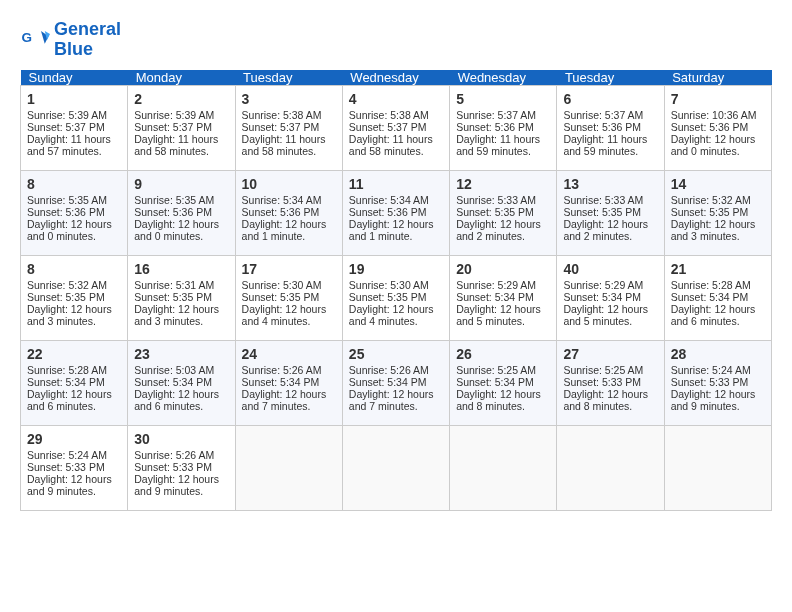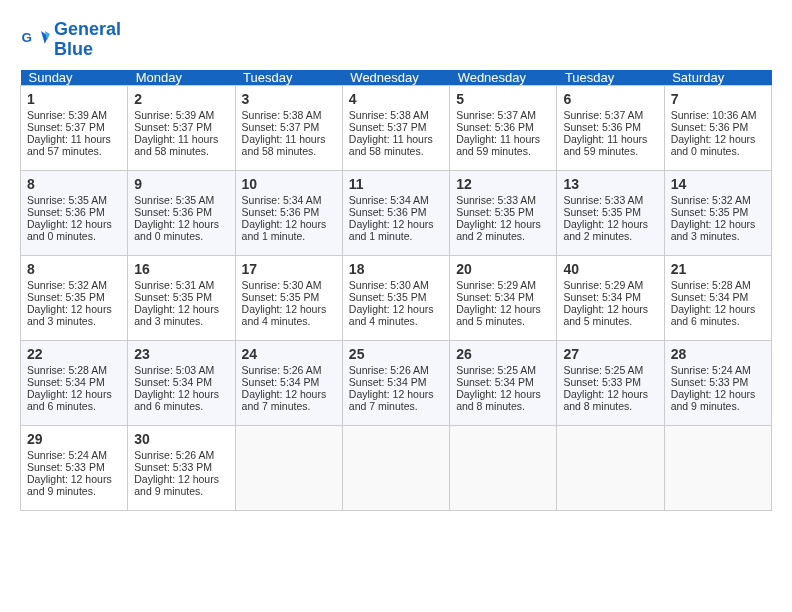--- a/index.html
+++ b/index.html
@@ -125,21 +125,21 @@
         <td><span class="day-num">10</span><span>Sunrise: 5:34 AM</span><br><span>Sunset: 5:36 PM</span><br><span>Daylight: 12 hours and 1 minute.</span></td>
         <td><span class="day-num">11</span><span>Sunrise: 5:34 AM</span><br><span>Sunset: 5:36 PM</span><br><span>Daylight: 12 hours and 1 minute.</span></td>
         <td><span class="day-num">12</span><span>Sunrise: 5:33 AM</span><br><span>Sunset: 5:35 PM</span><br><span>Daylight: 12 hours and 2 minutes.</span></td>
         <td><span class="day-num">13</span><span>Sunrise: 5:33 AM</span><br><span>Sunset: 5:35 PM</span><br><span>Daylight: 12 hours and 2 minutes.</span></td>
         <td><span class="day-num">14</span><span>Sunrise: 5:32 AM</span><br><span>Sunset: 5:35 PM</span><br><span>Daylight: 12 hours and 3 minutes.</span></td>
       </tr>
       <tr>
         <td><span class="day-num">8</span><span>Sunrise: 5:32 AM</span><br><span>Sunset: 5:35 PM</span><br><span>Daylight: 12 hours and 3 minutes.</span></td>
         <td><span class="day-num">16</span><span>Sunrise: 5:31 AM</span><br><span>Sunset: 5:35 PM</span><br><span>Daylight: 12 hours and 3 minutes.</span></td>
         <td><span class="day-num">17</span><span>Sunrise: 5:30 AM</span><br><span>Sunset: 5:35 PM</span><br><span>Daylight: 12 hours and 4 minutes.</span></td>
-        <td><span class="day-num">18</span><span>Sunrise: 5:30 AM</span><br><span>Sunset: 5:35 PM</span><br><span>Daylight: 12 hours and 4 minutes.</span></td>
+        <td><span class="day-num">19</span><span>Sunrise: 5:30 AM</span><br><span>Sunset: 5:35 PM</span><br><span>Daylight: 12 hours and 4 minutes.</span></td>
         <td><span class="day-num">20</span><span>Sunrise: 5:29 AM</span><br><span>Sunset: 5:34 PM</span><br><span>Daylight: 12 hours and 5 minutes.</span></td>
         <td><span class="day-num">40</span><span>Sunrise: 5:29 AM</span><br><span>Sunset: 5:34 PM</span><br><span>Daylight: 12 hours and 5 minutes.</span></td>
         <td><span class="day-num">21</span><span>Sunrise: 5:28 AM</span><br><span>Sunset: 5:34 PM</span><br><span>Daylight: 12 hours and 6 minutes.</span></td>
       </tr>
       <tr>
         <td><span class="day-num">22</span><span>Sunrise: 5:28 AM</span><br><span>Sunset: 5:34 PM</span><br><span>Daylight: 12 hours and 6 minutes.</span></td>
         <td><span class="day-num">23</span><span>Sunrise: 5:03 AM</span><br><span>Sunset: 5:34 PM</span><br><span>Daylight: 12 hours and 6 minutes.</span></td>
         <td><span class="day-num">24</span><span>Sunrise: 5:26 AM</span><br><span>Sunset: 5:34 PM</span><br><span>Daylight: 12 hours and 7 minutes.</span></td>
         <td><span class="day-num">25</span><span>Sunrise: 5:26 AM</span><br><span>Sunset: 5:34 PM</span><br><span>Daylight: 12 hours and 7 minutes.</span></td>
         <td><span class="day-num">26</span><span>Sunrise: 5:25 AM</span><br><span>Sunset: 5:34 PM</span><br><span>Daylight: 12 hours and 8 minutes.</span></td>

